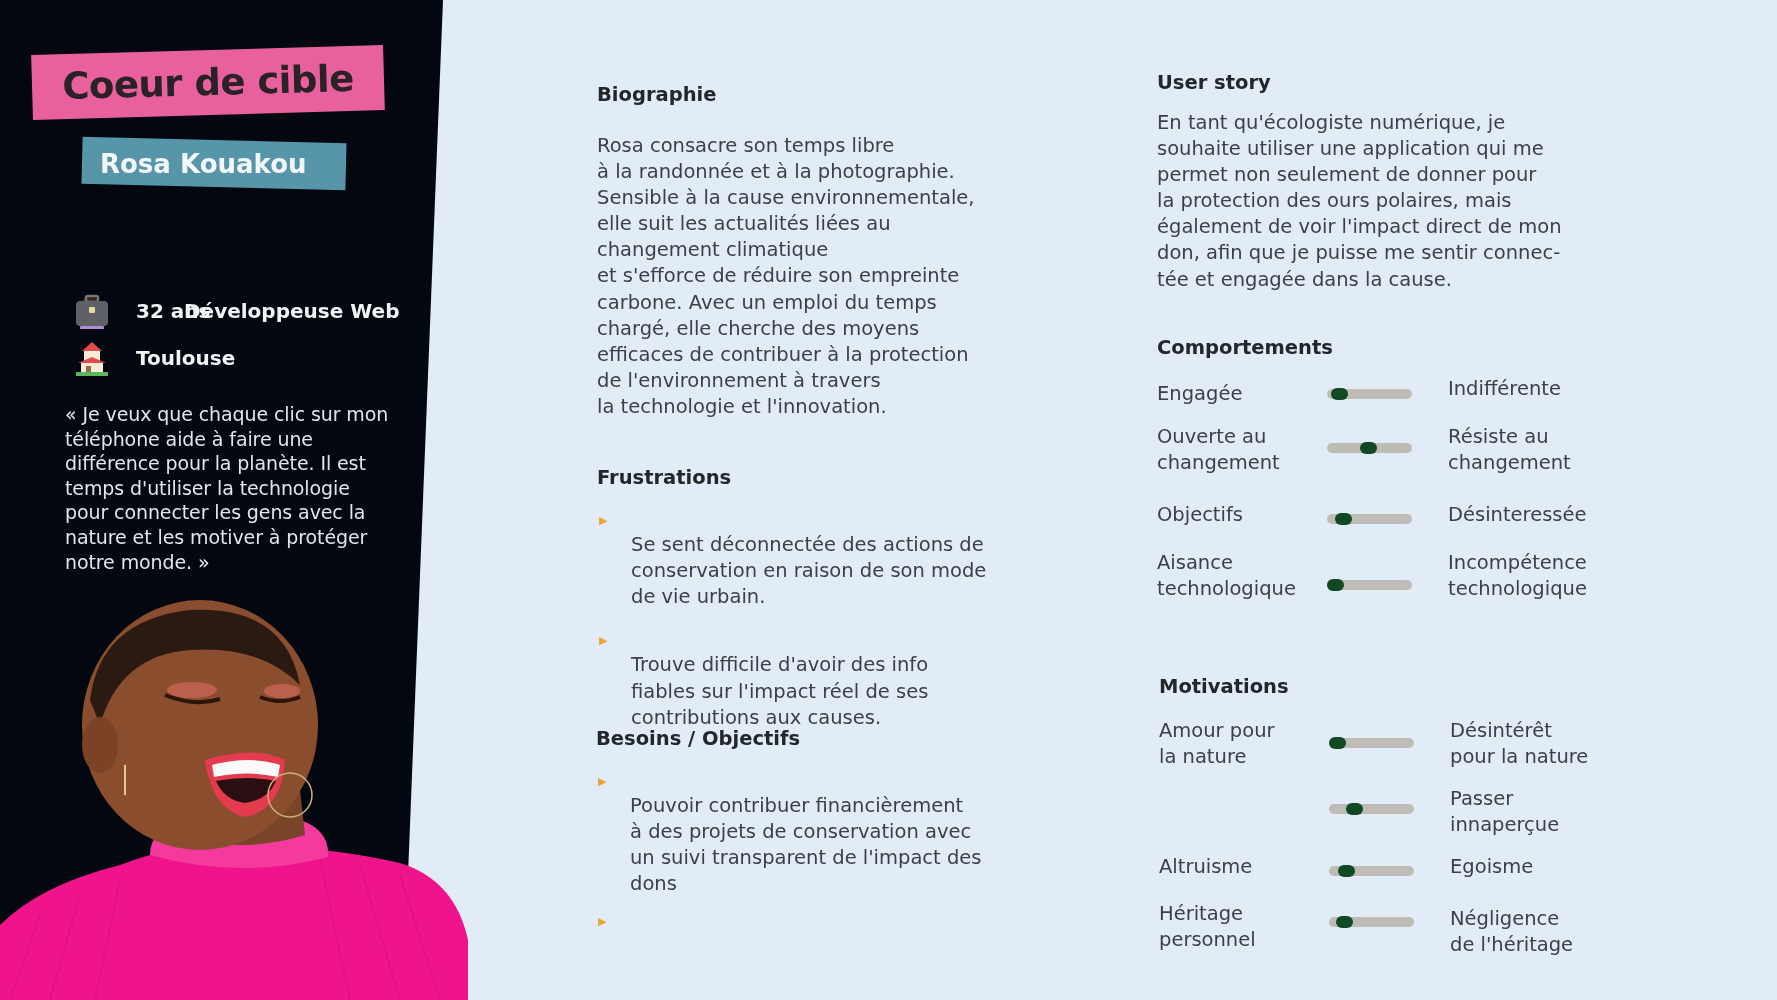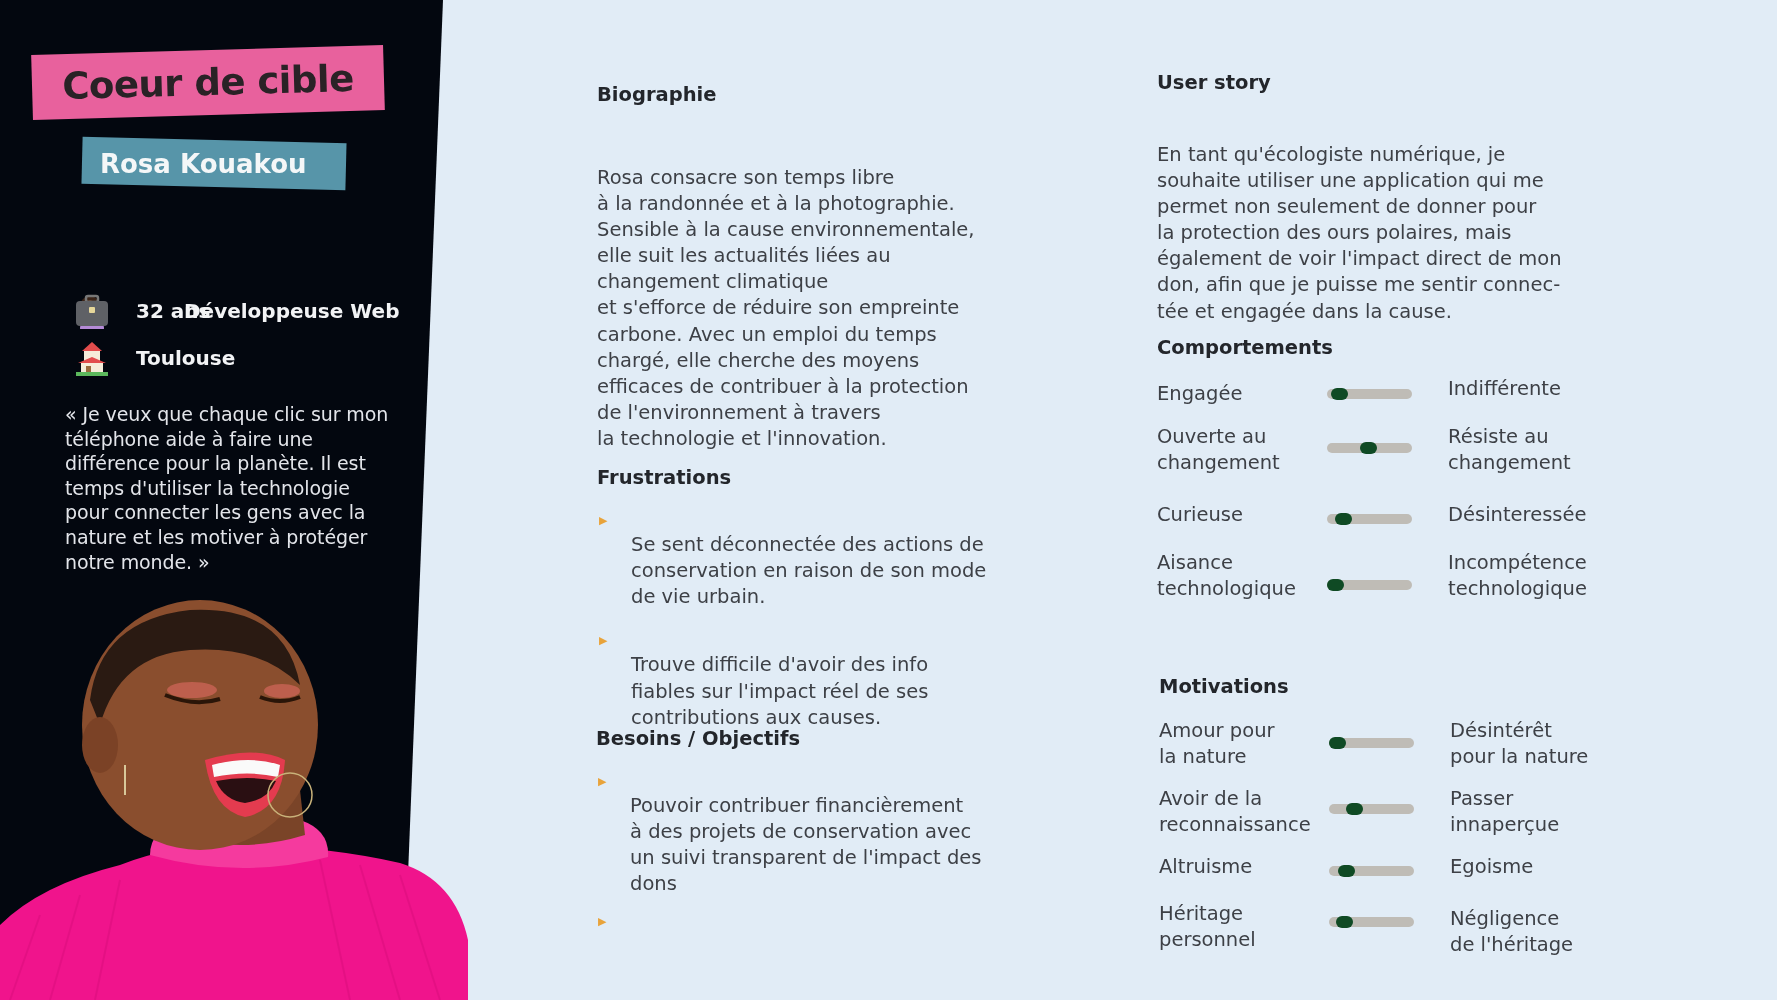--- a/index.html
+++ b/index.html
@@ -43,21 +43,21 @@
 
   .quote {
     position: absolute; left: 65px; top: 402px; width: 330px;
     font-size: 19px; line-height: 24.6px; color: #e3e5ea; letter-spacing: -0.1px;
   }
 
   .photo-wrap { position: absolute; left: 0; top: 595px; width: 470px; height: 405px; overflow: hidden; }
 
   
   .heading { position: absolute; font-weight: bold; font-size: 19.5px; color: #23262b; }
-  .body-text { position: absolute; font-size: 19.5px; line-height: 26.1px; color: #3d4046; white-space: pre-line; margin-top: 32px; }
+  .body-text { position: absolute; font-size: 19.5px; line-height: 26.1px; color: #3d4046; white-space: pre-line; }
   .bullet-list { position: absolute; list-style: none; }
   .bullet-list li { position: relative; padding-left: 34px; font-size: 19.5px; line-height: 26.1px; color: #3d4046; white-space: pre-line; }
   .bullet-list li .bullet { position: absolute; left: 2px; top: 2px; color: #e8a33a; font-size: 11px; }
 
   .scale-row { position: absolute; left: 1157px; width: 460px; height: 54px; }
   .scale-left, .scale-right { position: absolute; font-size: 19.5px; line-height: 26px; color: #3d4046; white-space: pre-line; }
   .scale-left { left: 0; }
   .scale-right { left: 291px; }
   .track {
     position: absolute; left: 170px; width: 85px; height: 10px;
@@ -212,21 +212,21 @@
 <div class="scale-row" style="top:424px;">
   <span class="scale-left" style="top:0;">Ouverte au
 changement</span>
   <div class="track" style="top:19px;">
       <div class="thumb" style="left:33px;"></div>
     </div>
   <span class="scale-right" style="top:0;">Résiste au
 changement</span>
 </div>
 <div class="scale-row" style="top:502px;">
-  <span class="scale-left" style="top:0;">Curieuse</span>
+  <span class="scale-left" style="top:0;">Objectifs</span>
   <div class="track" style="top:12px;">
       <div class="thumb" style="left:8px;"></div>
     </div>
   <span class="scale-right" style="top:0;">Désinteressée</span>
 </div>
 <div class="scale-row" style="top:550px;">
   <span class="scale-left" style="top:0;">Aisance
 technologique</span>
   <div class="track" style="top:30px;">
       <div class="thumb" style="left:0;"></div>
@@ -240,22 +240,20 @@
 <div class="scale-row" style="top:718px; left:1159px;">
   <span class="scale-left" style="top:0;">Amour pour
 la nature</span>
   <div class="track" style="top:20px;">
       <div class="thumb" style="left:0;"></div>
     </div>
   <span class="scale-right" style="top:0;">Désintérêt
 pour la nature</span>
 </div>
 <div class="scale-row" style="top:786px; left:1159px;">
-  <span class="scale-left" style="top:0;">Avoir de la
-reconnaissance</span>
   <div class="track" style="top:18px;">
       <div class="thumb" style="left:17px;"></div>
     </div>
   <span class="scale-right" style="top:0;">Passer
 innaperçue</span>
 </div>
 <div class="scale-row" style="top:854px; left:1159px;">
   <span class="scale-left" style="top:0;">Altruisme</span>
   <div class="track" style="top:12px;">
       <div class="thumb" style="left:9px;"></div>

